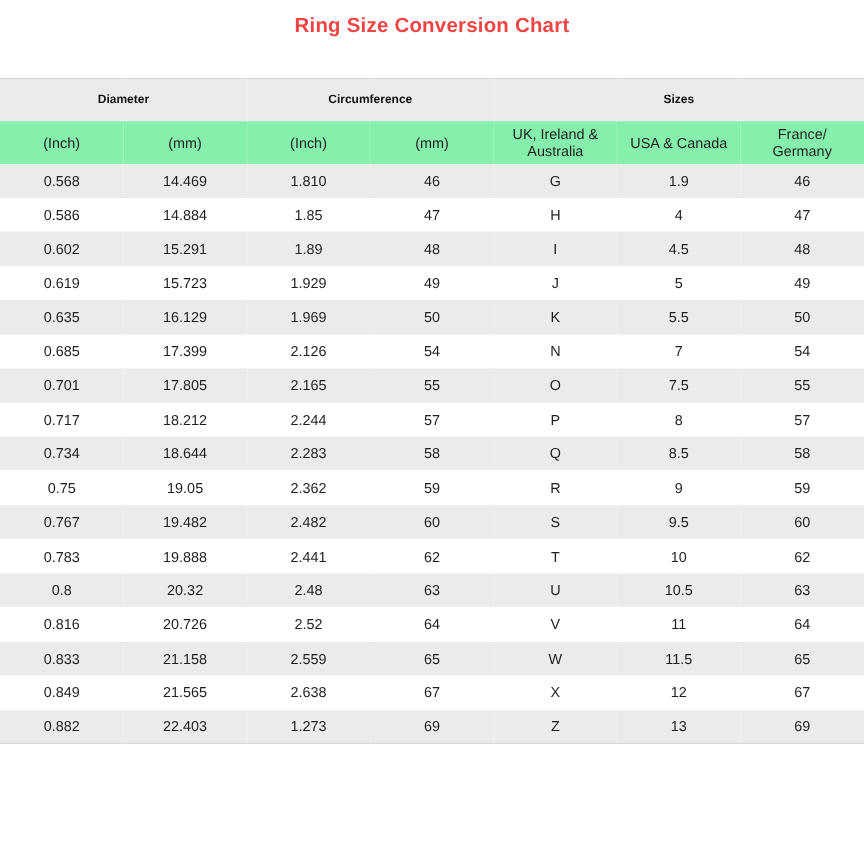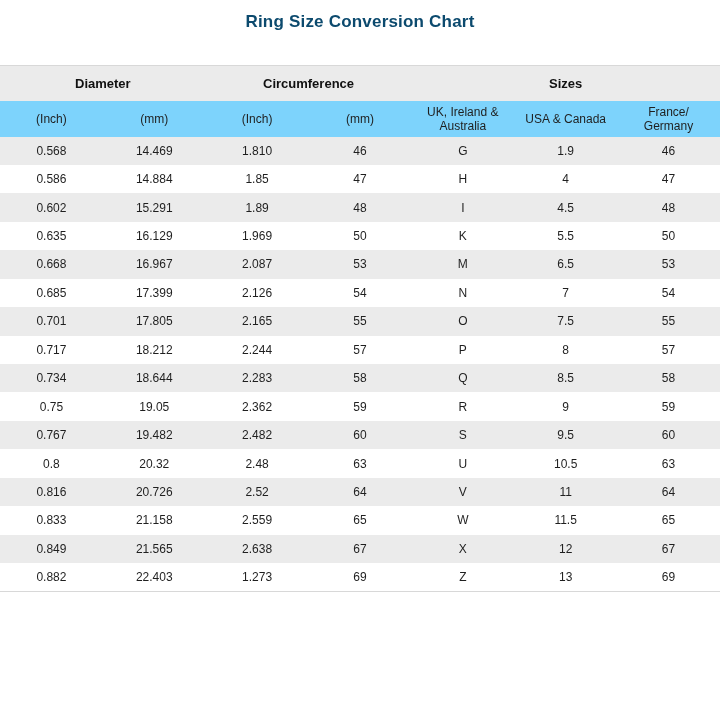--- a/index.html
+++ b/index.html
@@ -14,21 +14,21 @@
     color: #1f1f1f;
     overflow: hidden;
   }
   .page-title {
     margin: 0;
     padding-top: 12px;
     font-size: 17px;
     line-height: 19px;
     font-weight: 700;
     text-align: center;
-    color: #0c4a6e;
+    color: #ef4444;
     letter-spacing: 0.2px;
   }
   table.conversion-table {
     width: 720px;
     margin-top: 34px;
     border-collapse: collapse;
     table-layout: fixed;
     border-top: 1px solid #d8d8d8;
     border-bottom: 1px solid #d8d8d8;
   }
@@ -36,27 +36,27 @@
     text-align: center;
     vertical-align: middle;
     padding: 0;
     font-weight: 400;
   }
   thead tr.group-header-row {
     height: 35px;
     background: #ebebeb;
   }
   thead tr.group-header-row th {
-    font-size: 13px;
+    font-size: 10px;
     font-weight: 700;
     color: #111111;
   }
   thead tr.subheader-row {
     height: 36px;
-    background: #7dd3fc;
+    background: #86efac;
   }
   thead tr.subheader-row th {
     font-size: 12px;
     line-height: 14px;
     padding: 0 5px;
     color: #1f1f1f;
   }
   tbody tr.data-row {
     height: 28.45px;
     background: #ffffff;
@@ -123,38 +123,38 @@
       <tr class="data-row">
         <td>0.602</td>
         <td>15.291</td>
         <td>1.89</td>
         <td>48</td>
         <td>I</td>
         <td>4.5</td>
         <td>48</td>
       </tr>
       <tr class="data-row">
+        <td>0.619</td>
+        <td>15.723</td>
+        <td>1.929</td>
+        <td>49</td>
+        <td>J</td>
+        <td>5</td>
+        <td>49</td>
+      </tr>
+      <tr class="data-row">
         <td>0.635</td>
         <td>16.129</td>
         <td>1.969</td>
         <td>50</td>
         <td>K</td>
         <td>5.5</td>
         <td>50</td>
       </tr>
       <tr class="data-row">
-        <td>0.668</td>
-        <td>16.967</td>
-        <td>2.087</td>
-        <td>53</td>
-        <td>M</td>
-        <td>6.5</td>
-        <td>53</td>
-      </tr>
-      <tr class="data-row">
         <td>0.685</td>
         <td>17.399</td>
         <td>2.126</td>
         <td>54</td>
         <td>N</td>
         <td>7</td>
         <td>54</td>
       </tr>
       <tr class="data-row">
         <td>0.701</td>
@@ -195,20 +195,29 @@
       <tr class="data-row">
         <td>0.767</td>
         <td>19.482</td>
         <td>2.482</td>
         <td>60</td>
         <td>S</td>
         <td>9.5</td>
         <td>60</td>
       </tr>
       <tr class="data-row">
+        <td>0.783</td>
+        <td>19.888</td>
+        <td>2.441</td>
+        <td>62</td>
+        <td>T</td>
+        <td>10</td>
+        <td>62</td>
+      </tr>
+      <tr class="data-row">
         <td>0.8</td>
         <td>20.32</td>
         <td>2.48</td>
         <td>63</td>
         <td>U</td>
         <td>10.5</td>
         <td>63</td>
       </tr>
       <tr class="data-row">
         <td>0.816</td>

